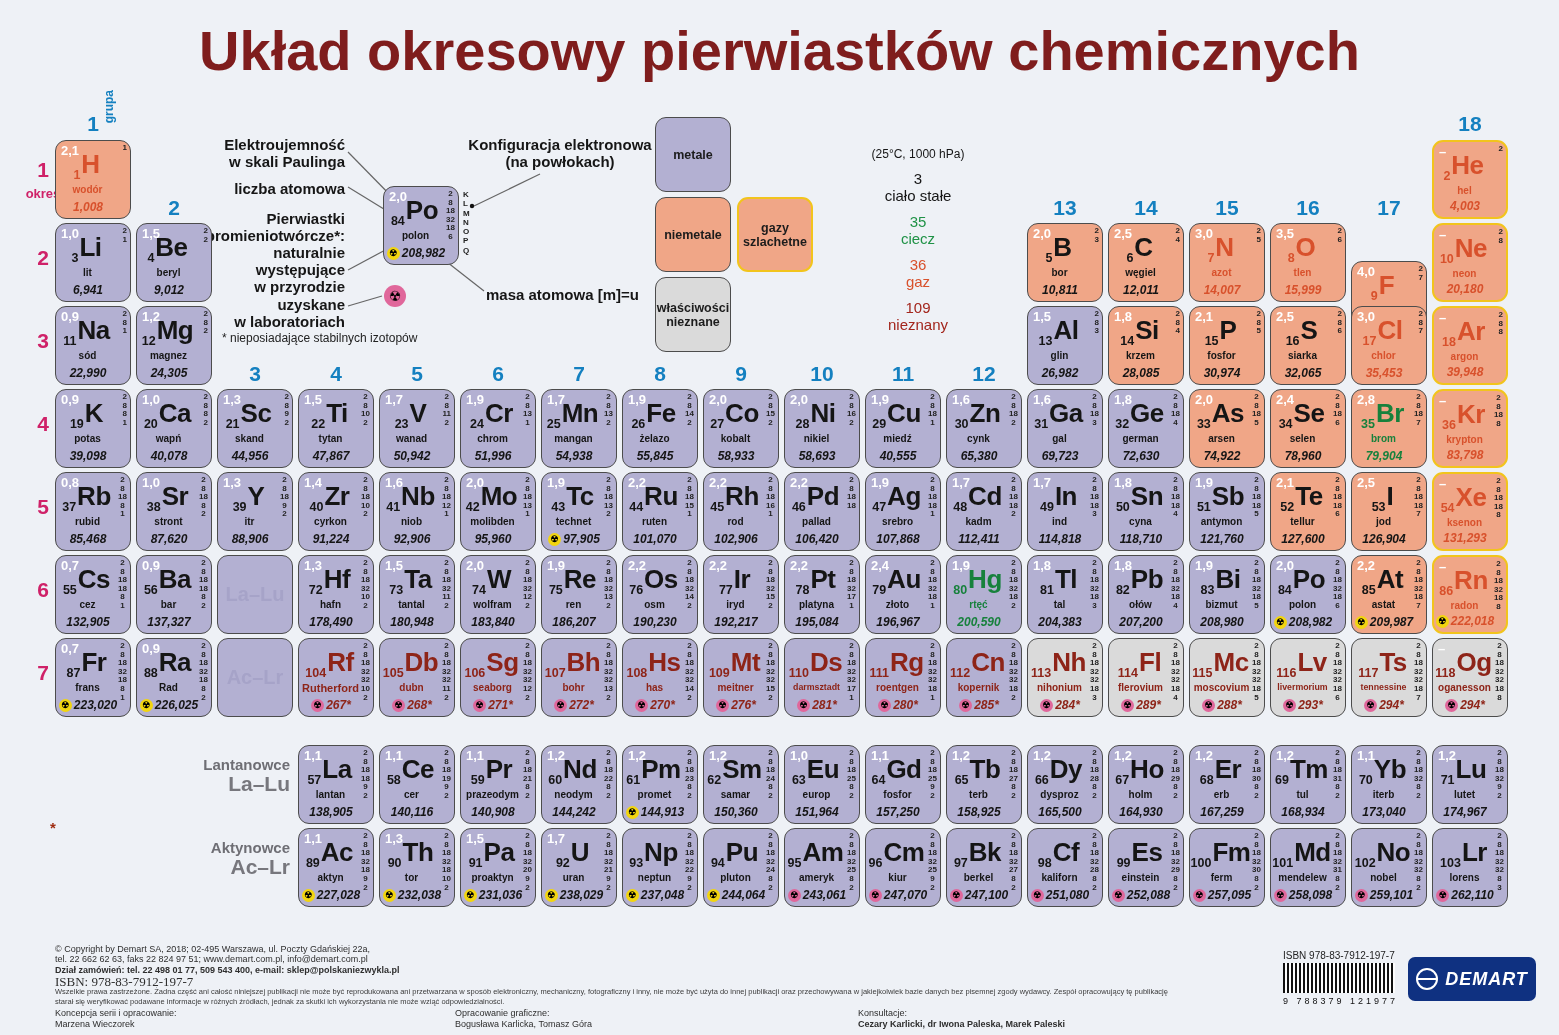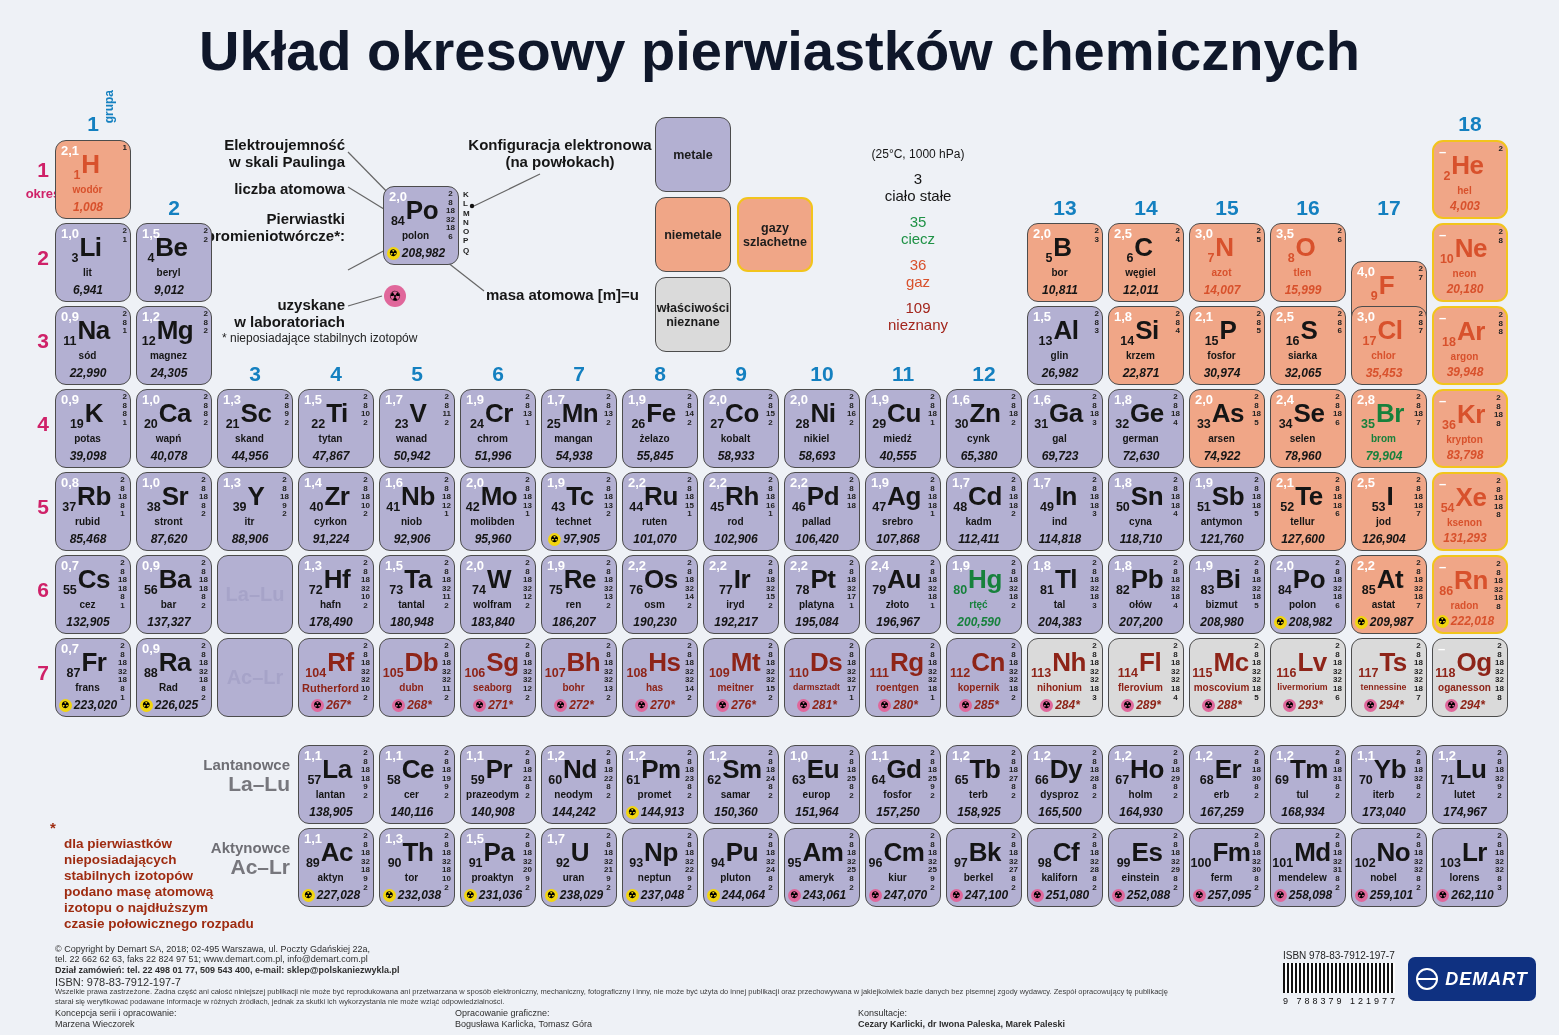--- a/index.html
+++ b/index.html
@@ -1,19 +1,19 @@
 <!DOCTYPE html>
 <html><head>
 <meta charset="utf-8">
 <style>
   html,body{margin:0;padding:0;background:#eef1f6;}
   #board{position:relative;width:1559px;height:1035px;background:#eef1f6;
          font-family:"Liberation Sans",sans-serif;overflow:hidden;}
   .title{position:absolute;left:0;top:18px;width:1559px;text-align:center;
-         font-size:56px;font-weight:bold;color:#0f172a;letter-spacing:0px;}
+         font-size:56px;font-weight:bold;color:#7f1d1d;letter-spacing:0px;}
   
   .cell{position:absolute;width:76px;height:79px;border-radius:11px;
         border:1.5px solid #4c4c4c;box-sizing:border-box;}
   .cat-m{background:#b3b0d2;} .cat-n{background:#f0a687;}
   .cat-g{background:#f0a687;border:2.5px solid #f2c41d;}
   .cat-u{background:#dadada;}
   .st-s{--st:#151515;} .st-g{--st:#d8512c;} .st-l{--st:#17813c;} .st-u{--st:#8e2418;}
   .en{position:absolute;top:2px;left:5px;color:#fff;font-weight:bold;font-size:13px;}
   .shells{position:absolute;top:3px;right:3px;font-size:8px;line-height:8.6px;
           font-weight:bold;color:#222;text-align:center;}
@@ -100,20 +100,23 @@
     <circle cx="393" cy="215" r="2.2" fill="#111"></circle>
     <circle cx="440" cy="256" r="2.2" fill="#111"></circle>
     <circle cx="472" cy="206" r="2.2" fill="#111"></circle>
   </svg>
 
   <div class="ann t-right" style="left:180px;top:136px;width:165px;">Elektroujemność
 w skali Paulinga</div>
   <div class="ann t-right" style="left:180px;top:180px;width:165px;">liczba atomowa</div>
   <div class="ann t-right" style="left:150px;top:210px;width:195px;">Pierwiastki
 promieniotwórcze*:</div>
+  <div class="ann t-right" style="left:180px;top:244px;width:165px;">naturalnie
+występujące
+w przyrodzie</div>
   <div class="ann t-right" style="left:180px;top:296px;width:165px;">uzyskane
 w laboratoriach</div>
   <div class="footnote">* nieposiadające stabilnych izotopów</div>
   <div class="ann t-center" style="left:468px;top:136px;width:184px;">Konfiguracja elektronowa
 (na powłokach)</div>
   <div class="ann" style="left:486px;top:286px;white-space:nowrap;">masa atomowa [m]=u</div>
   <div class="klq">K<br>L<br>M<br>N<br>O<br>P<br>Q</div>
   <div class="ra-sample">☢</div>
 
   <div class="lgbox cat-m" style="left:655px;top:117px;">metale</div>
@@ -146,32 +149,27 @@
   <div class="serlab" style="left:50px;top:757px;">
     <div class="l1">Lantanowce</div>
     <div class="l2">La–Lu</div>
   </div>
   <div class="serlab" style="left:50px;top:840px;">
     <div class="l1">Aktynowce</div>
     <div class="l2">Ac–Lr</div>
   </div>
 
   <div class="rednote">
-    <span class="star">*</span><span>dla pierwiastków
-nieposiadających
-stabilnych izotopów
-podano masę atomową
-izotopu o najdłuższym
-czasie połowicznego rozpadu</span>
+    <span class="star">*</span>
   </div>
 
   <div class="ft" style="left:55px;top:944px;">© Copyright by Demart SA, 2018; 02-495 Warszawa, ul. Poczty Gdańskiej 22a,</div>
   <div class="ft" style="left:55px;top:954px;">tel. 22 662 62 63, faks 22 824 97 51; www.demart.com.pl, info@demart.com.pl</div>
   <div class="ft bold" style="left:55px;top:965px;">Dział zamówień: tel. 22 498 01 77, 509 543 400, e-mail: sklep@polskaniezwykla.pl</div>
-  <div class="ft" style="left:55px;top:977px;font-size:11px;">ISBN: 978-83-7912-197-7</div>
+  <div class="ft" style="left:55px;top:977px;font-size:13px;font-family:Liberation Serif, serif;">ISBN: 978-83-7912-197-7</div>
   <div class="legal">Wszelkie prawa zastrzeżone. Żadna część ani całość niniejszej publikacji nie może być reprodukowana ani przetwarzana w sposób elektroniczny, mechaniczny, fotograficzny i inny, nie może być użyta do innej publikacji oraz przechowywana w jakiejkolwiek bazie danych bez pisemnej zgody wydawcy. Zespół opracowujący tę publikację starał się weryfikować podawane informacje w różnych źródłach, jednak za skutki ich wykorzystania nie może wziąć odpowiedzialności.</div>
 
   <div class="cred-label" style="left:55px;top:1008px;">Koncepcja serii i opracowanie:</div>
   <div class="cred-names" style="left:55px;top:1019px;">Marzena Wieczorek</div>
   <div class="cred-label" style="left:455px;top:1008px;">Opracowanie graficzne:</div>
   <div class="cred-names" style="left:455px;top:1019px;text-align:center;">Bogusława Karlicka, Tomasz Góra</div>
   <div class="cred-label" style="left:858px;top:1008px;">Konsultacje:</div>
   <div class="cred-names bold" style="left:858px;top:1019px;">Cezary Karlicki, dr Iwona Paleska, Marek Paleski</div>
 
   <div class="isbn-big">ISBN 978-83-7912-197-7</div>
@@ -299,21 +297,21 @@
         <div class="mass">
           <span>26,982</span>
         </div>
       </div>
       <div class="cell cat-n st-s" style="left: 1108px; top: 306px;">
         <span class="en">1,8</span>
         <span class="shells">2<br>8<br>4</span>
         <div class="symline"><span class="num">14</span><span class="sym">Si</span></div>
         <div class="nm">krzem</div>
         <div class="mass">
-          <span>22,871</span>
+          <span>28,085</span>
         </div>
       </div>
       <div class="cell cat-n st-s" style="left: 1189px; top: 306px;">
         <span class="en">2,1</span>
         <span class="shells">2<br>8<br>5</span>
         <div class="symline"><span class="num">15</span><span class="sym">P</span></div>
         <div class="nm">fosfor</div>
         <div class="mass">
           <span>30,974</span>
         </div>

